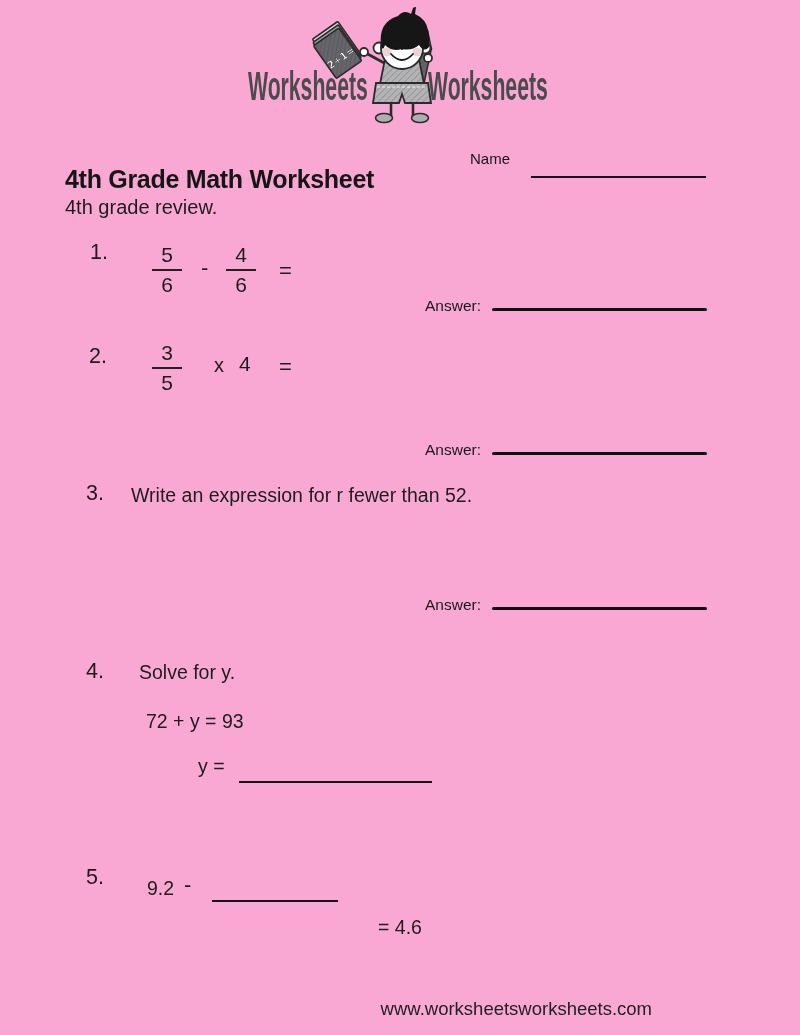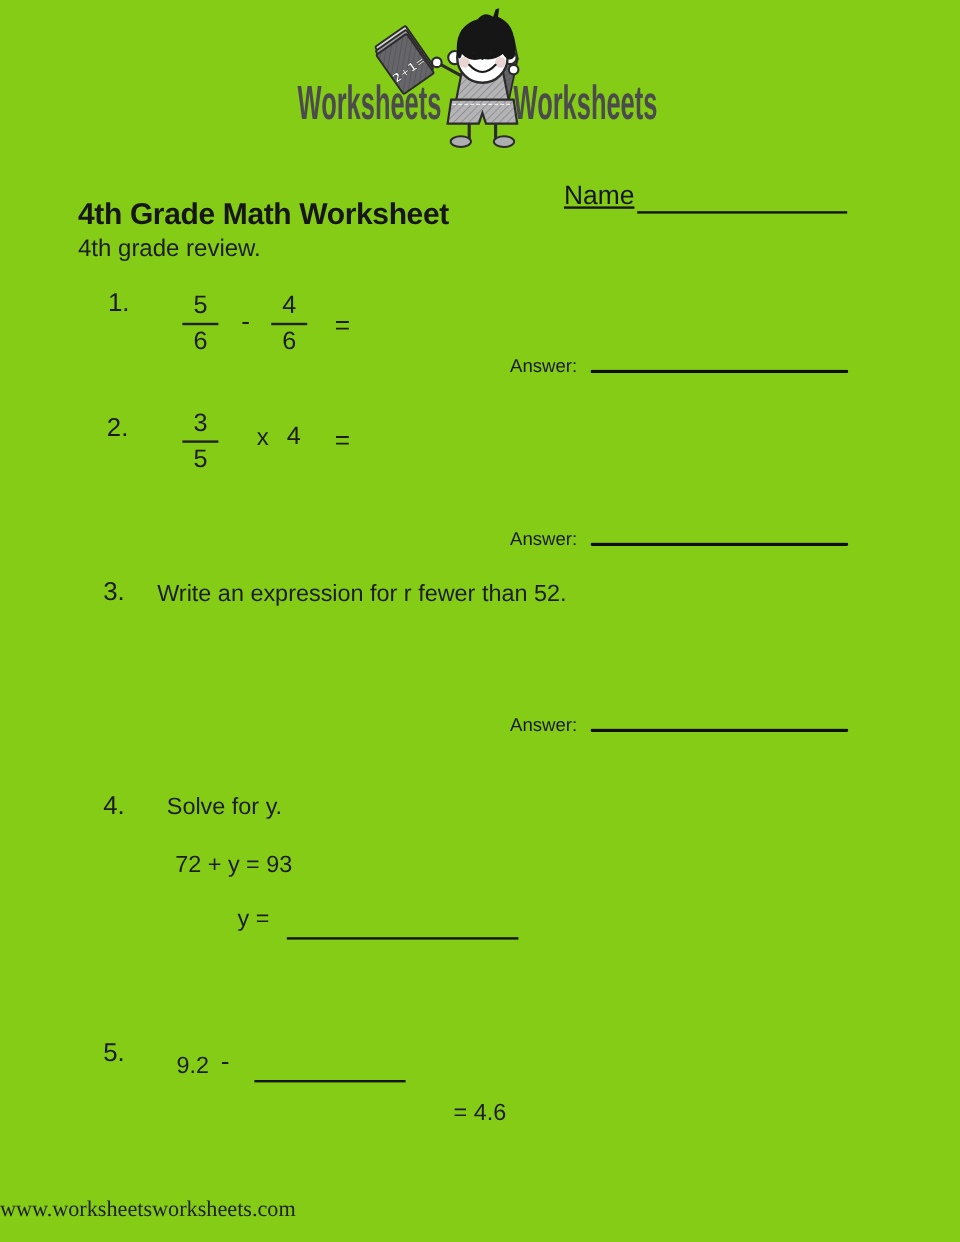--- a/index.html
+++ b/index.html
@@ -1,45 +1,45 @@
 <!DOCTYPE html>
 <html><head>
 <meta charset="utf-8">
 <style>
   html,body{margin:0;padding:0;background:#fff;}
   .page{
-    position:relative;width:800px;height:1035px;background:#84cc16;
+    position:relative;width:800px;height:1035px;background:#f9a8d4;
     font-family:"Liberation Sans",sans-serif;color:#1d1d1b;overflow:hidden;
   }
   .abs{position:absolute;}
   
   .logo-word{
     position:absolute;top:66px;display:inline-block;line-height:1;
     font-size:40px;font-weight:700;color:#4b4b4d;
     transform:scaleX(0.53);transform-origin:0 0;white-space:nowrap;
   }
   .logo-word.left{left:248px;}
   .logo-word.right{left:428px;}
   .char{position:absolute;left:312px;top:2px;width:130px;height:126px;}
   
   .title{left:65px;top:165px;font-size:25px;font-weight:700;letter-spacing:-0.3px;color:#161616;}
-  .name-label{left:470px;top:150px;font-size:22px;color:#161616;text-decoration:underline;}
+  .name-label{left:470px;top:150px;font-size:15px;color:#161616;}
   .name-line{left:531px;top:176px;width:175px;height:0;border-top:2px solid #141414;}
   .subtitle{left:65px;top:196px;font-size:20px;}
   
   .pnum{font-size:21.5px;color:#1b1b1b;}
   .ptext{font-size:19.5px;color:#1d1d1b;}
   .frac{width:34px;text-align:center;font-size:21px;line-height:1.12;}
   .frac .bar{border-top:2px solid #222;margin:2px 2px;}
   .op{font-size:22px;}
   .answer-label{font-size:15.5px;color:#1a1a1a;}
   .answer-rule{height:0;border-top:3px solid #0f0f0f;border-radius:2px;}
   .blank-rule{height:0;border-top:2.5px solid #141414;}
   
-  .footer{left:0;top:998px;width:652px;text-align:left;font-size:18.5px;color:#222;font-family:Liberation Serif, serif;}
+  .footer{left:0;top:998px;width:652px;text-align:right;font-size:18.5px;color:#222;}
 </style>
 </head>
 <body>
 
 <div class="page">
 
   <div>
     <span class="logo-word left">Worksheets</span>
     <span class="logo-word right">Worksheets</span>
 

